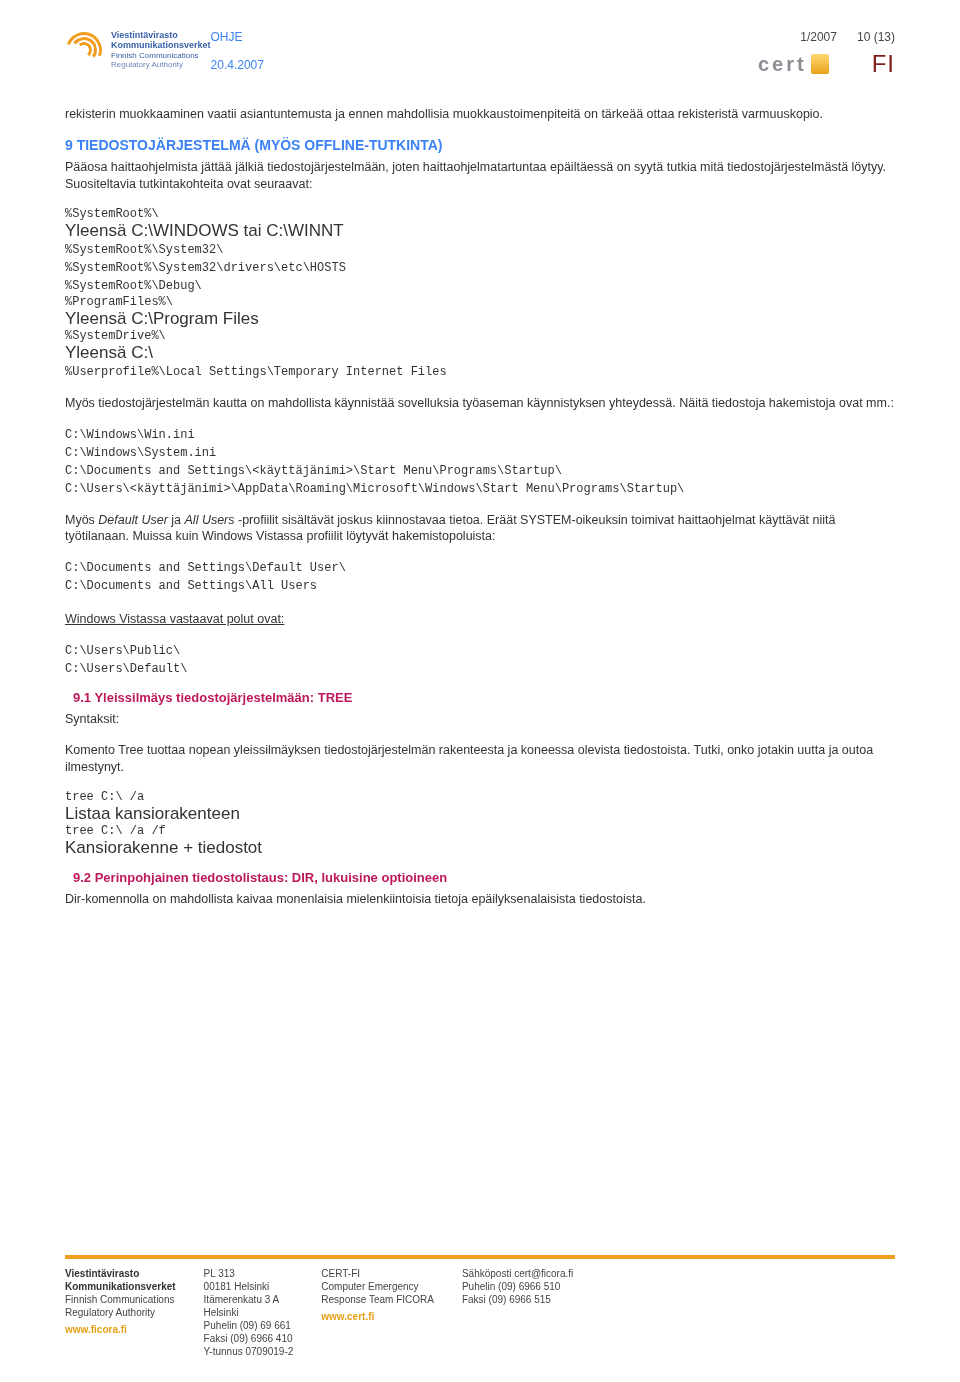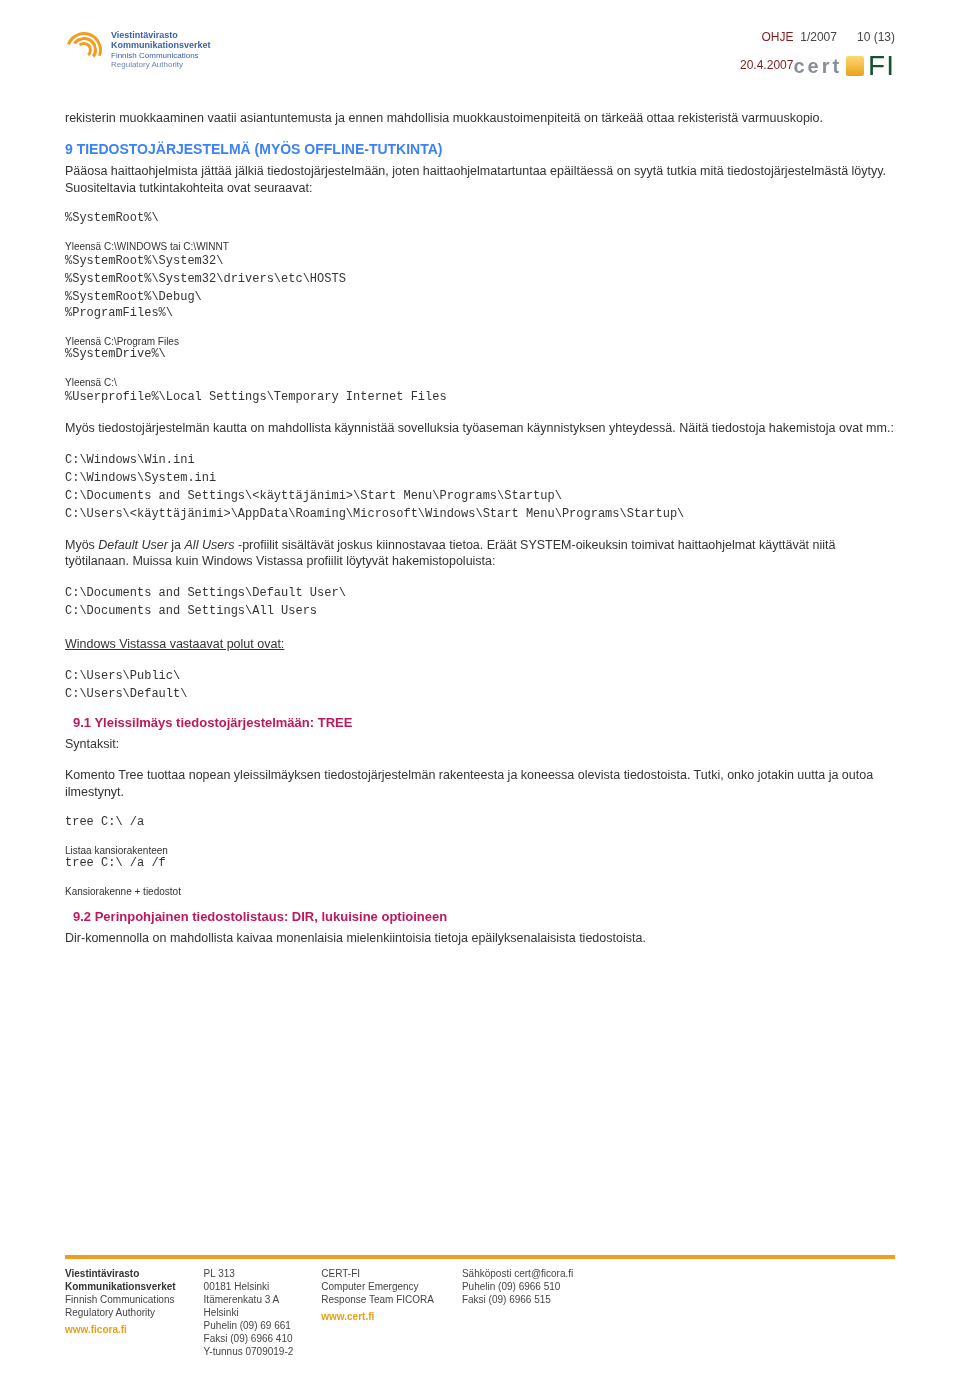--- a/index.html
+++ b/index.html
@@ -8,52 +8,52 @@
     font-family: Verdana, Arial, sans-serif;
     font-size: 12px;
     color: #333;
     width: 960px;
     height: 1382px;
     position: relative;
     padding: 30px 65px 30px 65px;
   }
   .hdr { display:flex; justify-content:space-between; align-items:flex-start; margin-bottom:20px; }
   .hdr-left { display:flex; align-items:center; gap:10px; }
-  .hdr-mid { text-align:right; flex:1; font-size:12px; color:#7f1d1d; }
+  .hdr-mid { text-align:left; flex:1; font-size:12px; color:#3b82f6; }
   .hdr-mid div:first-child { margin-bottom:14px; }
   .hdr-right { text-align:right; white-space:nowrap; font-size:12px; color:#444; }
 
   .logo-box { display:flex; align-items:center; }
   .logo-mark { width:38px; height:38px; position:relative; margin-right:8px; }
   .logo-mark .arc1, .logo-mark .arc2, .logo-mark .arc3 {
     position:absolute; border:3px solid transparent; border-top-color:#f29d1e; border-right-color:#f29d1e;
     border-radius:50%;
   }
   .logo-mark .arc1 { width:36px; height:36px; left:1px; top:1px; transform:rotate(-25deg);}
   .logo-mark .arc2 { width:26px; height:26px; left:6px; top:6px; transform:rotate(-10deg);}
   .logo-mark .arc3 { width:16px; height:16px; left:11px; top:11px; transform:rotate(5deg);}
   .logo-text { color:#3a62a8; font-size:9px; line-height:1.15; font-weight:bold; font-family: Verdana, Arial, sans-serif; }
   .logo-text div:nth-child(2) { font-weight: normal; font-size:8px; }
   .logo-text div:nth-child(3) { font-weight: normal; font-size:8px; color:#6b86b9; }
 
   .cert-logo { text-align:right; margin-top:6px; display:flex; justify-content:flex-end; align-items:center; gap:4px; font-family: Arial, sans-serif;}
   .cert-text { font-size:20px; letter-spacing:3px; color:#8a8f95; font-weight:500; }
   .cert-text .c { font-weight:600; }
   .cert-bar { width:18px; height:20px; background:linear-gradient(#ffd873, #e8a21a); border-radius:2px; }
-  .cert-fi { font-size:28px; letter-spacing:1px; color:#14532d; }
+  .cert-fi { font-size:24px; letter-spacing:1px; color:#7f1d1d;margin-left:39px; }
 
   .body-text { font-size:12.5px; color:#333; margin-top:28px; }
   p { margin-bottom:14px; line-height:1.35; }
   .h2 { color:#3b82f6; font-size:14px; font-weight:bold; margin:14px 0 6px; }
   .h3 { color:#be185d; font-size:13px; font-weight:bold; margin:12px 8px 6px; }
   .mono { font-family:"Courier New", monospace; font-size:12px; line-height:1.5; white-space:pre; }
   .mono-wrap { font-family:"Courier New", monospace; font-size:12px; line-height:1.5; white-space:pre-wrap; word-break:break-word; }
   .twocol { display:flex;flex-direction:column; }
   .twocol .c1 { width:260px; font-family:"Courier New", monospace; font-size:12px; }
-  .twocol .c2 { font-size:10px;margin-top:16px; }
+  .twocol .c2 { font-size:17px; }
 
   .footer {
     position:absolute; left:65px; right:65px; bottom:24px;
     border-top:4px solid #f29d1e; padding-top:8px;
     display:flex; gap:28px; font-size:10px; color:#444;
   }
   .footer .fcol { line-height:1.3; }
   .footer b { font-weight:bold; }
   .footer .org { color:#333; }
   .footer .www { color:#e8a016; font-weight:bold; margin-top:4px; display:block; }

